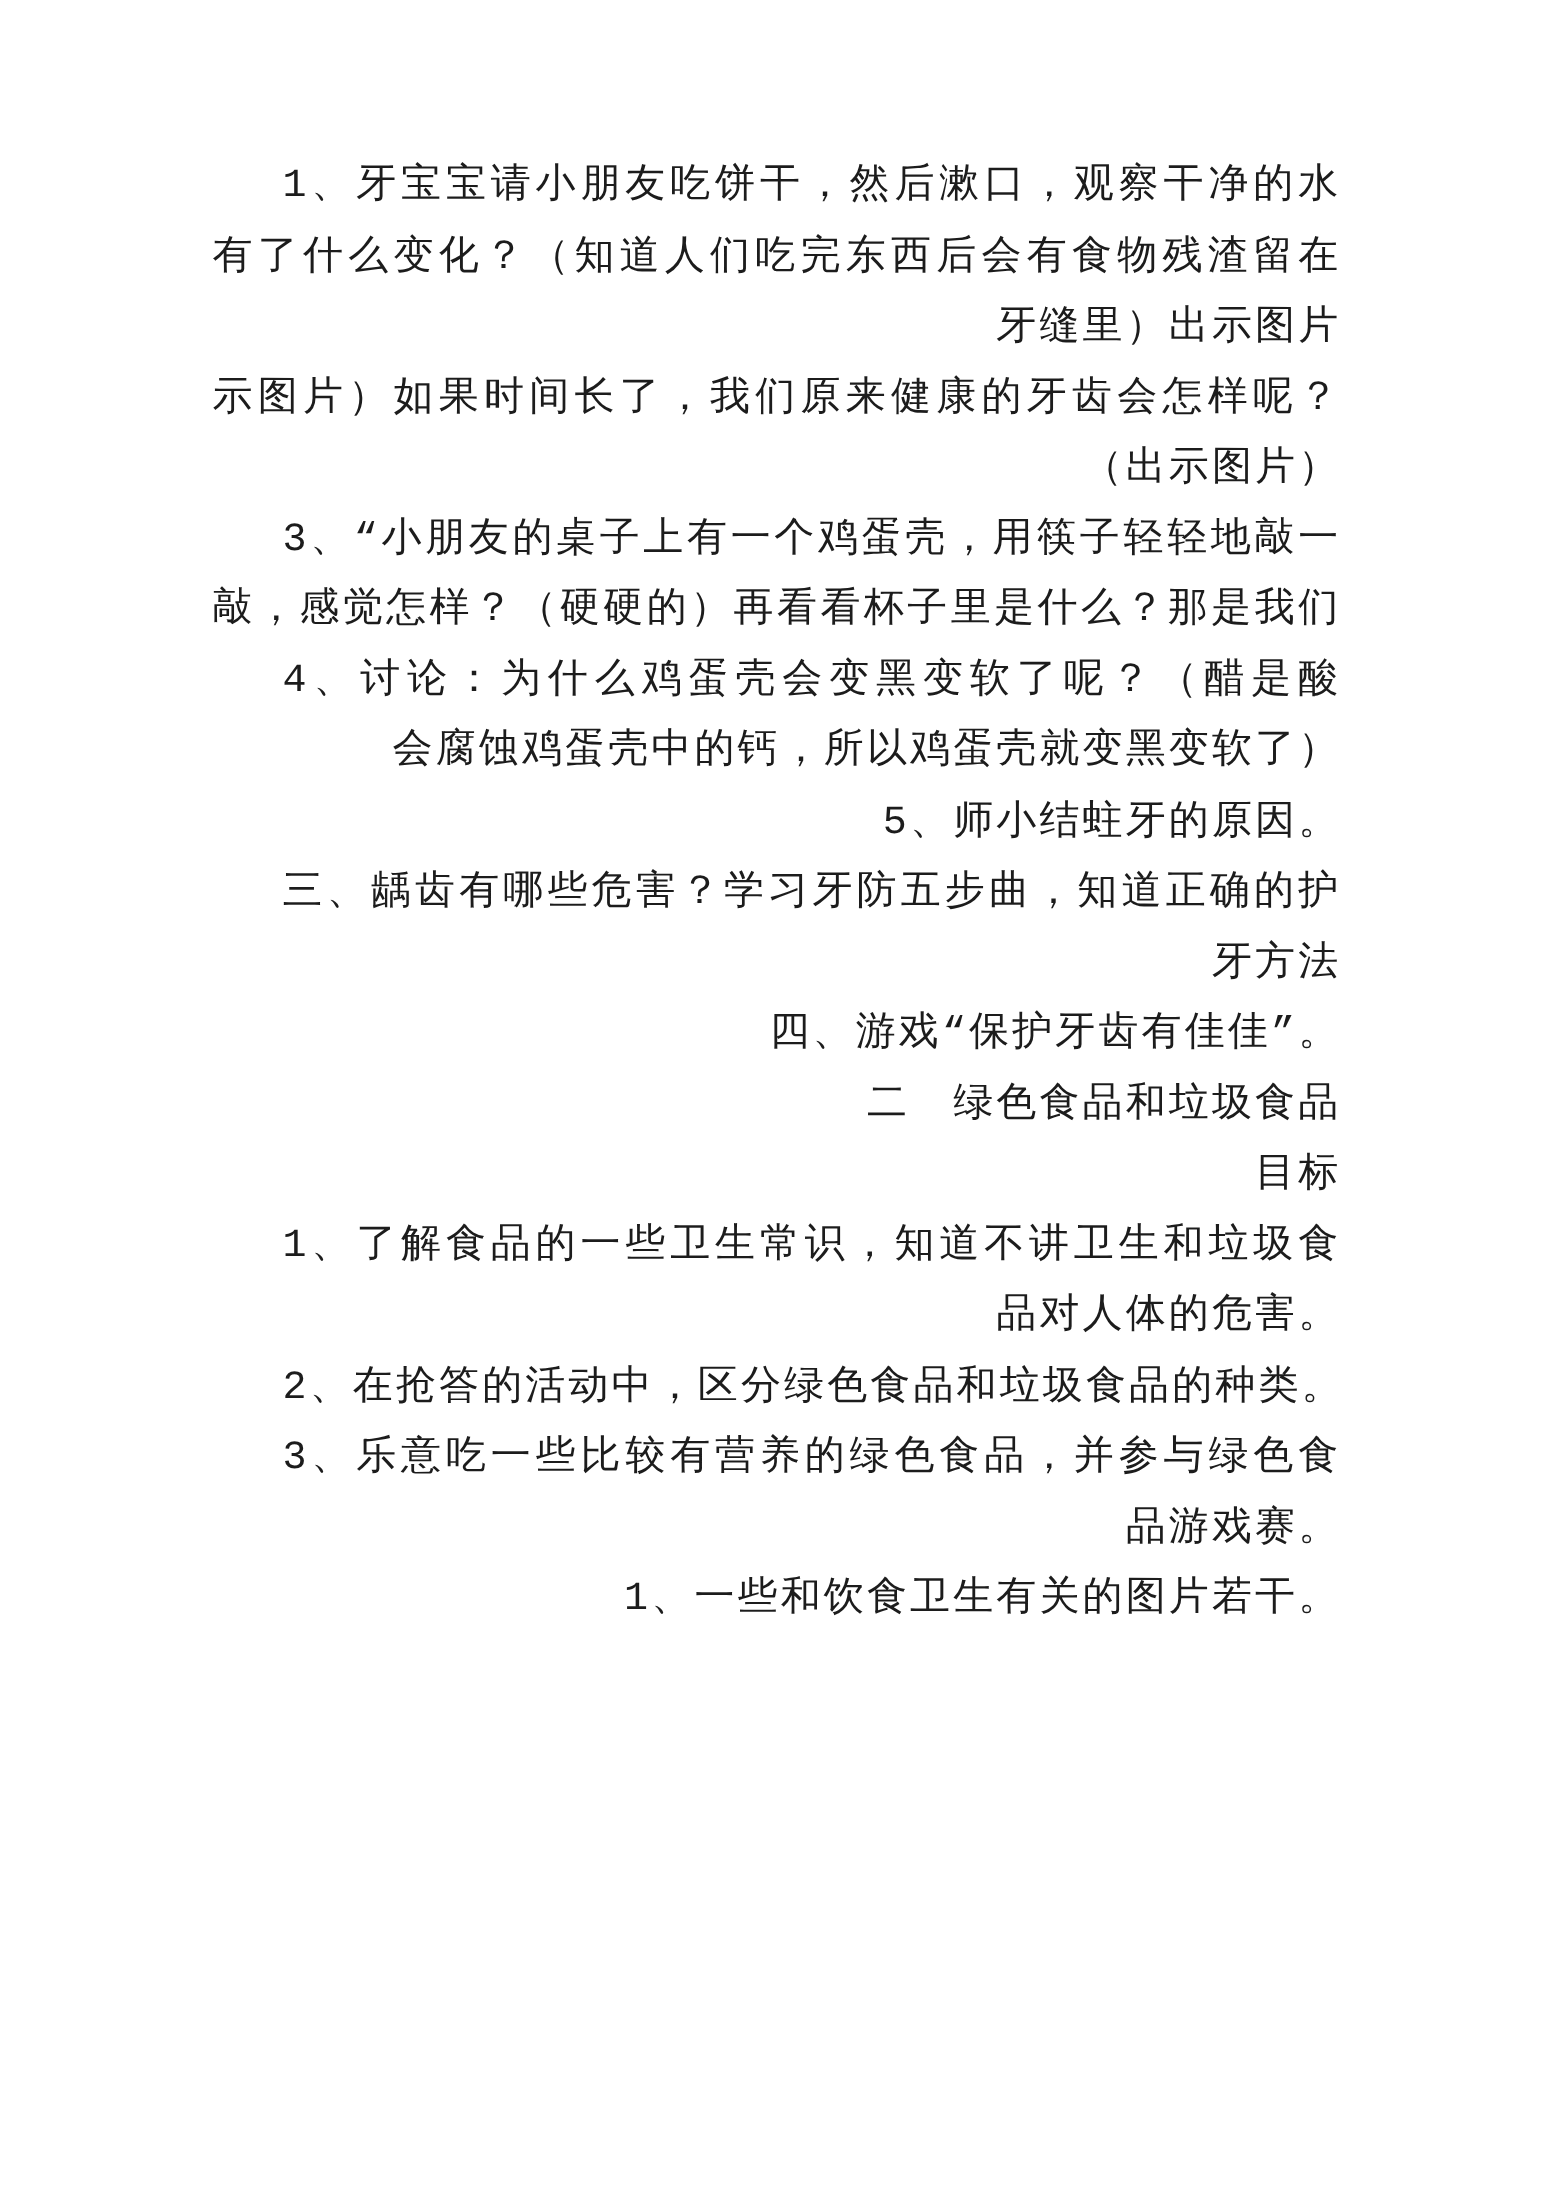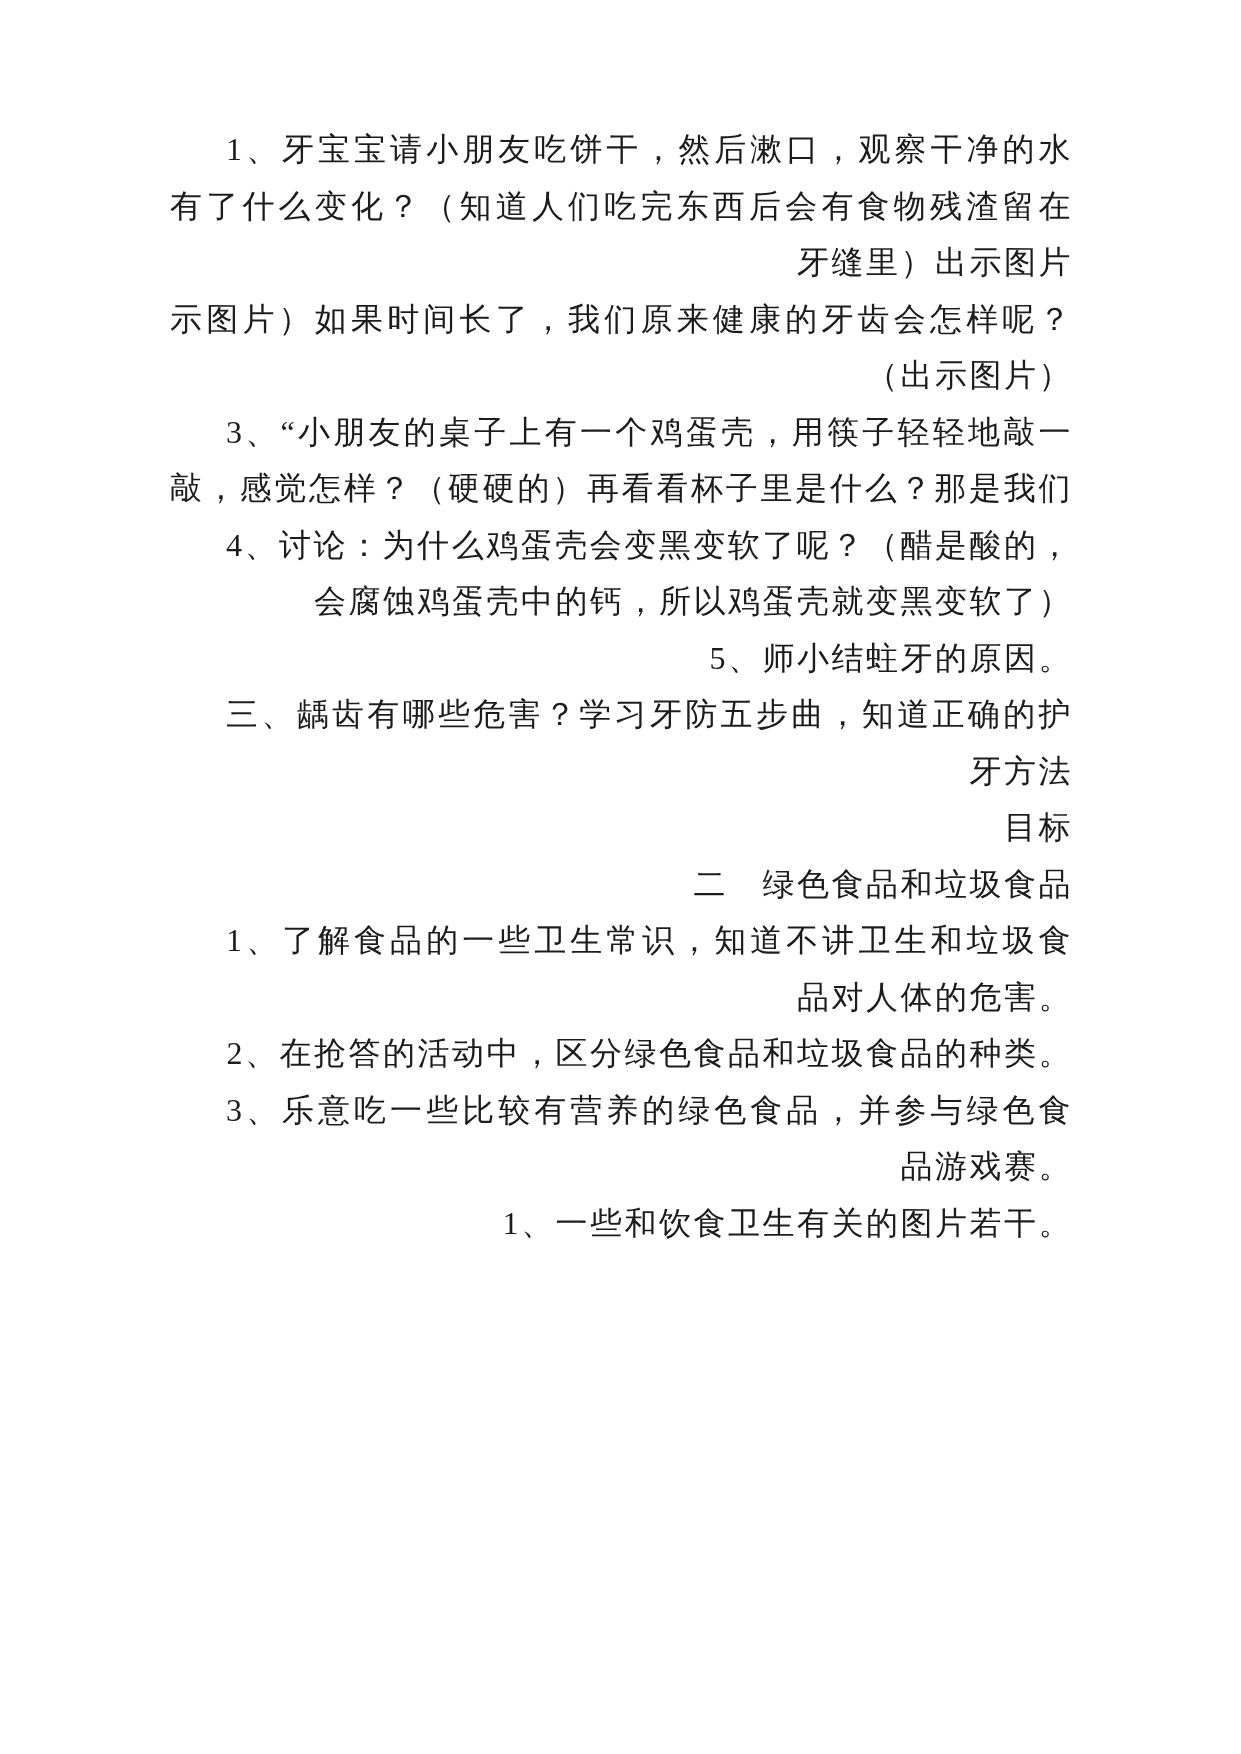--- a/index.html
+++ b/index.html
@@ -12,21 +12,21 @@
     background: #ffffff;
     overflow: hidden;
   }
   .page {
     position: absolute;
     left: 0;
     top: 0;
     width: 1241px;
     height: 1754px;
     background: #ffffff;
-    font-family: Liberation Serif, serif;
+    font-family: Liberation Mono, monospace;
   }
   .content {
     position: absolute;
     left: 170px;
     top: 121px;
     width: 903px;
     color: #1c1c1c;
   }
   .line {
     font-size: 32px;
@@ -57,22 +57,23 @@
       <div class="line">牙缝里）出示图片</div>
       <div class="line fill">示图片）如果时间长了，我们原来健康的牙齿会怎样呢？</div>
       <div class="line">（出示图片）</div>
       <div class="line indent fill">3、“小朋友的桌子上有一个鸡蛋壳，用筷子轻轻地敲一</div>
       <div class="line fill">敲，感觉怎样？（硬硬的）再看看杯子里是什么？那是我们</div>
       <div class="line indent fill">4、讨论：为什么鸡蛋壳会变黑变软了呢？（醋是酸的，</div>
       <div class="line">会腐蚀鸡蛋壳中的钙，所以鸡蛋壳就变黑变软了）</div>
       <div class="line indent">5、师小结蛀牙的原因。</div>
       <div class="line indent fill">三、龋齿有哪些危害？学习牙防五步曲，知道正确的护</div>
       <div class="line">牙方法</div>
+      <div class="line indent">四、游戏“保护牙齿有佳佳”。</div>
+      <div class="line indent">二　绿色食品和垃圾食品</div>
       <div class="line indent">目标</div>
-      <div class="line indent">二　绿色食品和垃圾食品</div>
       <div class="line indent fill">1、了解食品的一些卫生常识，知道不讲卫生和垃圾食</div>
       <div class="line">品对人体的危害。</div>
       <div class="line indent">2、在抢答的活动中，区分绿色食品和垃圾食品的种类。</div>
       <div class="line indent fill">3、乐意吃一些比较有营养的绿色食品，并参与绿色食</div>
       <div class="line">品游戏赛。</div>
       <div class="line indent">1、一些和饮食卫生有关的图片若干。</div>
     </div>
 </div>
 
 </body></html>

